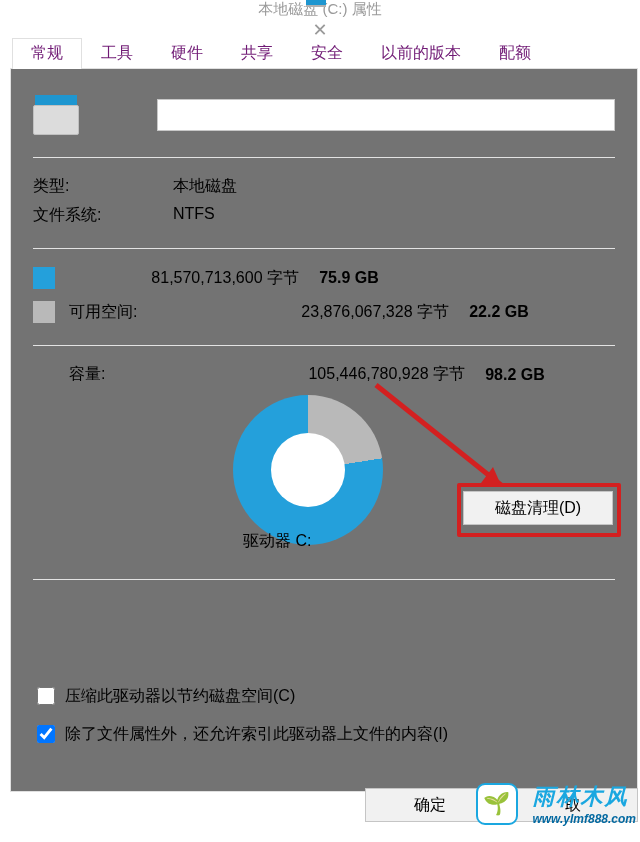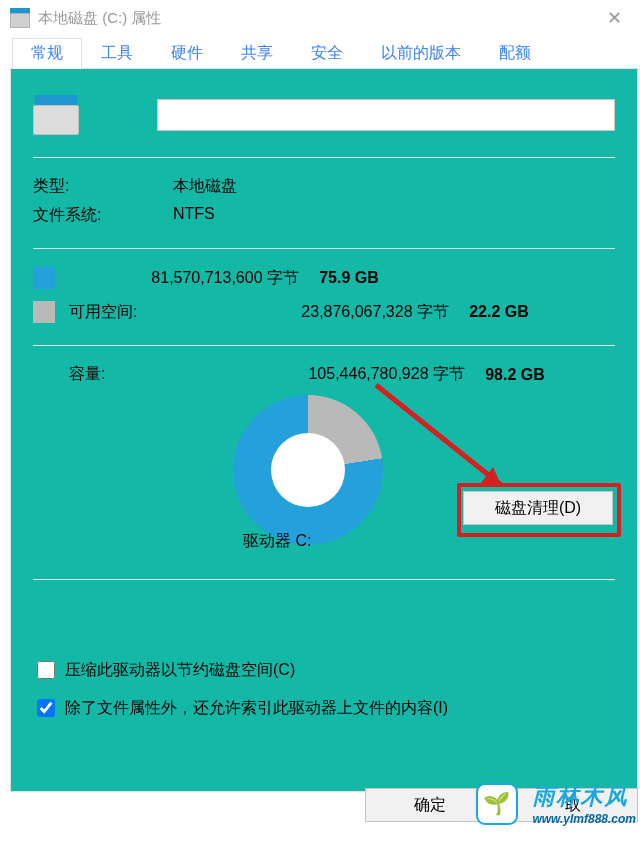--- a/index.html
+++ b/index.html
@@ -13,20 +13,21 @@
     height: 842px;
     position: relative;
     overflow: hidden;
   }
   .titlebar {
     display: flex;
     align-items: center;
     height: 36px;
     padding: 0 10px;
     color: #9a9a9a;
+    flex-direction: column;
   }
   .titlebar .drive-glyph {
     width: 20px; height: 20px;
     margin-right: 8px;
     display: inline-block;
     position: relative;
   }
   .drive-glyph .top { position:absolute; top:0; left:0; right:0; height:5px; background:#1e96d0; }
   .drive-glyph .body { position:absolute; top:5px; left:0; right:0; bottom:0; background:#d0d0d0; border:1px solid #b0b0b0; }
   .titlebar .title-text { flex: 0 0 auto; color:#9a9a9a; font-size:15px; }
@@ -39,34 +40,34 @@
   }
   .tabs {
     display: flex;
     align-items: flex-end;
     height: 32px;
     padding-left: 2px;
   }
   .tab {
     padding: 4px 18px 5px 18px;
     font-size: 16px;
-    color:#3b82f6;
+    color:#701a75;
     border: 1px solid transparent;
     border-bottom: none;
     position: relative;
     top: 1px;
   }
   .tab.active {
     background: #fff;
     border-color: #e0e0e0;
     z-index: 2;
   }
   .tab-panel {
     border: 1px solid #e0e0e0;
-    background: #14b8a6;
+    background: #737373;
     position: relative;
     height: 724px;
     padding: 20px 22px 18px 22px;
   }
 
   .head-row { display:flex; align-items:center; margin-top: 6px; }
   .disk-icon {
     width: 46px; height: 40px; position: relative; margin-right: 78px;
   }
   .disk-icon .top { position:absolute; top:0; left:2px; right:2px; height:10px; background:#1e96d0; }
@@ -126,21 +127,21 @@
   }
   .cleanup-highlight {
     position:absolute;
     right: -6px; top: 88px;
     width: 164px; height: 54px;
     border: 4px solid #d32020;
     border-radius: 2px;
     pointer-events: none;
   }
 
-  .checks { margin-top: 78px; }
+  .checks { margin-top: 104px; }
   .check-row { display:flex; align-items:center; margin: 14px 0; font-size:16px; }
   .check-row input { width:18px; height:18px; margin-right:10px; }
 
   .footer-btns {
     position:absolute; left:0; right:0; bottom:0;
     display:flex; justify-content:flex-end; gap:13px;
     padding: 10px 0 20px 0;
   }
   .footer-btns button {
     width: 130px; height: 34px;

